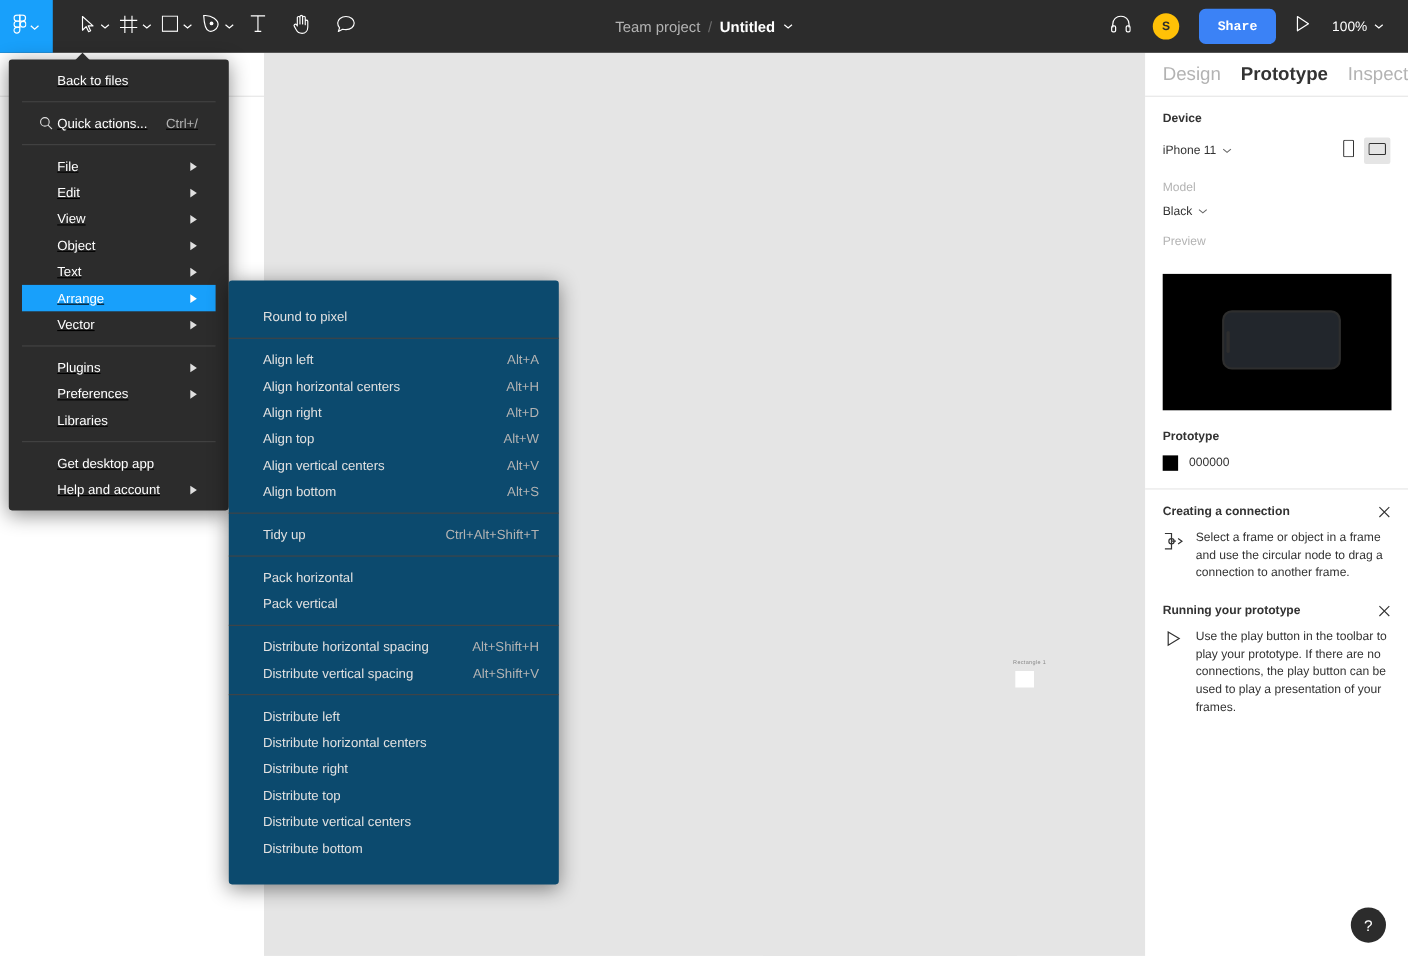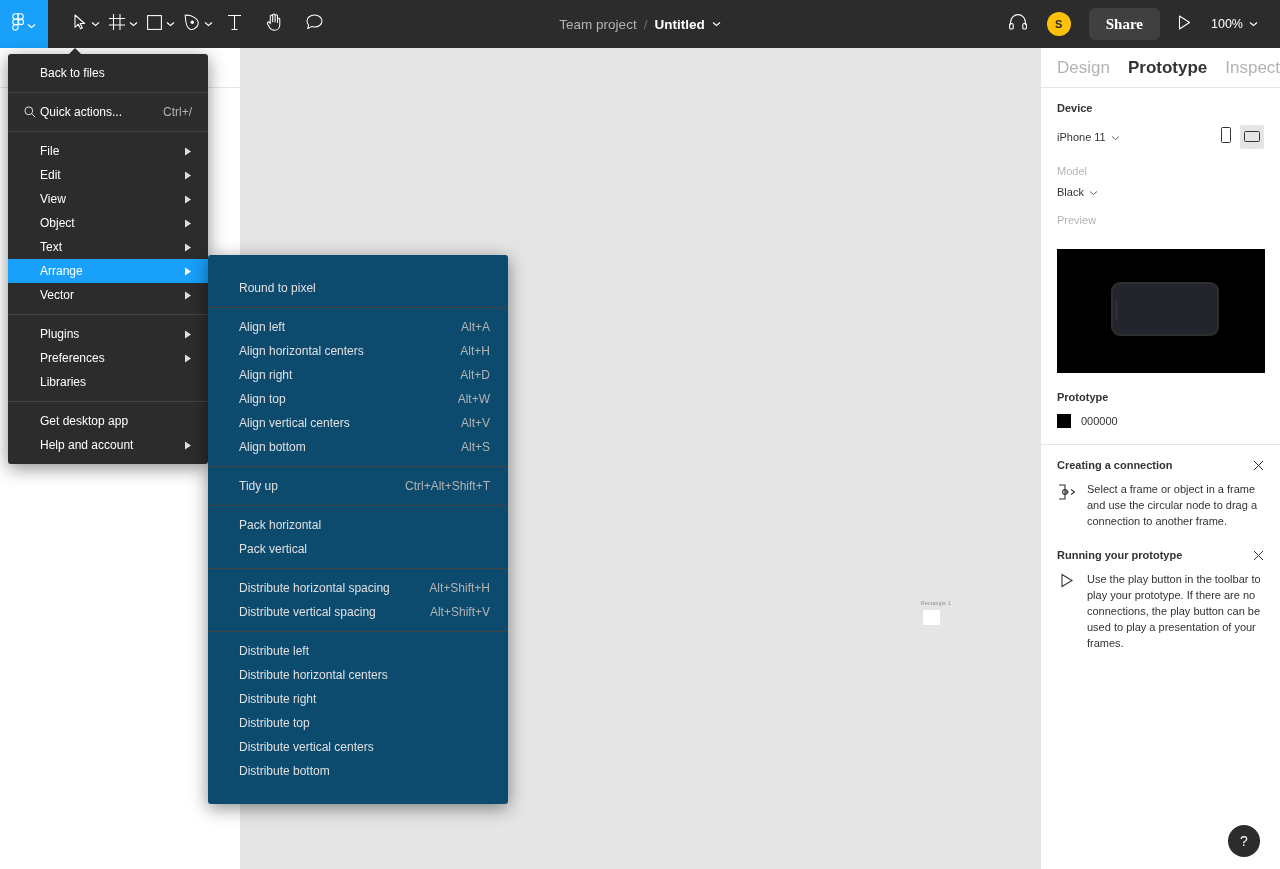--- a/index.html
+++ b/index.html
@@ -55,25 +55,25 @@
   }
   .tr-item { display:flex; align-items:center; justify-content:center;
              height: 48px; padding: 0 10px; cursor: pointer; }
   .avatar {
     width: 24px; height: 24px; border-radius: 50%;
     background: #ffc107; color: #2c2c2c;
     font-size: 11px; font-weight: bold;
     display: flex; align-items: center; justify-content: center;
   }
   .share-btn {
-    background: #404040; color: #fff;
-    font-size: 15px; font-weight: bold;
+    background: #3b82f6; color: #fff;
+    font-size: 12px; font-weight: bold;
     border: none; border-radius: 6px;
     height: 32px; padding: 0 17px; cursor: pointer;
-    font-family: Liberation Serif, serif;
+    font-family: Liberation Mono, monospace;
   }
   .zoom-lvl { color: #ffffff; font-size: 12.5px; }
 
   
   .left-panel {
     position: absolute; top: 48px; left: 0;
     width: 240px; height: 821px;
     background: #ffffff;
     z-index: 5;
   }
@@ -172,21 +172,22 @@
   }
 
   
   .main-menu {
     position: absolute; top: 54px; left: 8px;
     width: 200px;
     background: #2c2c2c;
     border-radius: 3px;
     box-shadow: 0 4px 18px rgba(0,0,0,.45);
     z-index: 50;
-    padding: 7px 0;
+    padding: 7px 12px;
+    text-decoration: underline;
   }
   .menu-arrow {
     position: absolute; top: -6px; left: 60px;
     width: 0; height: 0;
     border-left: 7px solid transparent;
     border-right: 7px solid transparent;
     border-bottom: 7px solid #2c2c2c;
   }
   .mi {
     height: 24px; display: flex; align-items: center;

